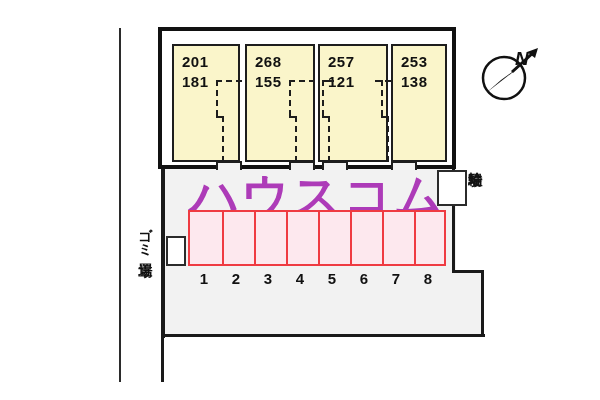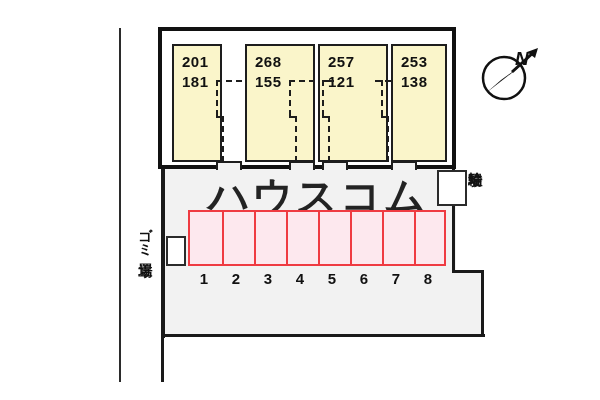--- a/index.html
+++ b/index.html
@@ -32,23 +32,23 @@
     background: #2b2b2b;
   }
 
   
   .watermark {
     position: absolute;
     left: 188px;
     top: 168px;
     width: 260px;
     height: 56px;
-    color: #000000;
+    color: #a21caf;
     opacity: .85;
-    font-size: 41px;
+    font-size: 48px;
     font-weight: bold;
     letter-spacing: 2px;
     line-height: 56px;
     text-align: center;
     white-space: nowrap;
     pointer-events: none;
     user-select: none;
   }
 
   
@@ -190,21 +190,21 @@
   <div class="site-border" style="left:452px; top:28px; width:3px; height:244px;"></div>
   <div class="site-border" style="left:452px; top:270px; width:32px; height:3px;"></div>
   <div class="site-border" style="left:481px; top:270px; width:3px; height:67px;"></div>
 
   <div class="lot-line" style="left:119px; top:28px; width:2px; height:354px;"></div>
 
   <div class="watermark">ハウスコム</div>
 
   <div class="building-outer"></div>
 
-  <div class="unit" style="left:172px; width:50px;text-decoration:underline;">
+  <div class="unit" style="left:172px; width:68px;text-decoration:underline;">
     <div class="labels">
       <div>201</div>
       <div>181</div>
     </div>
   </div>
   <div class="unit-dash-h" style="left:216px; top:80px; width:26px;"></div>
   <div class="unit-dash" style="left:216px; top:80px; height:36px;"></div>
   <div class="unit-dash-h" style="left:216px; top:116px; width:7px;"></div>
   <div class="unit-dash" style="left:222px; top:116px; height:46px;"></div>
   <div class="unit-notch" style="left:216px; top:161px; width:26px;"></div>

